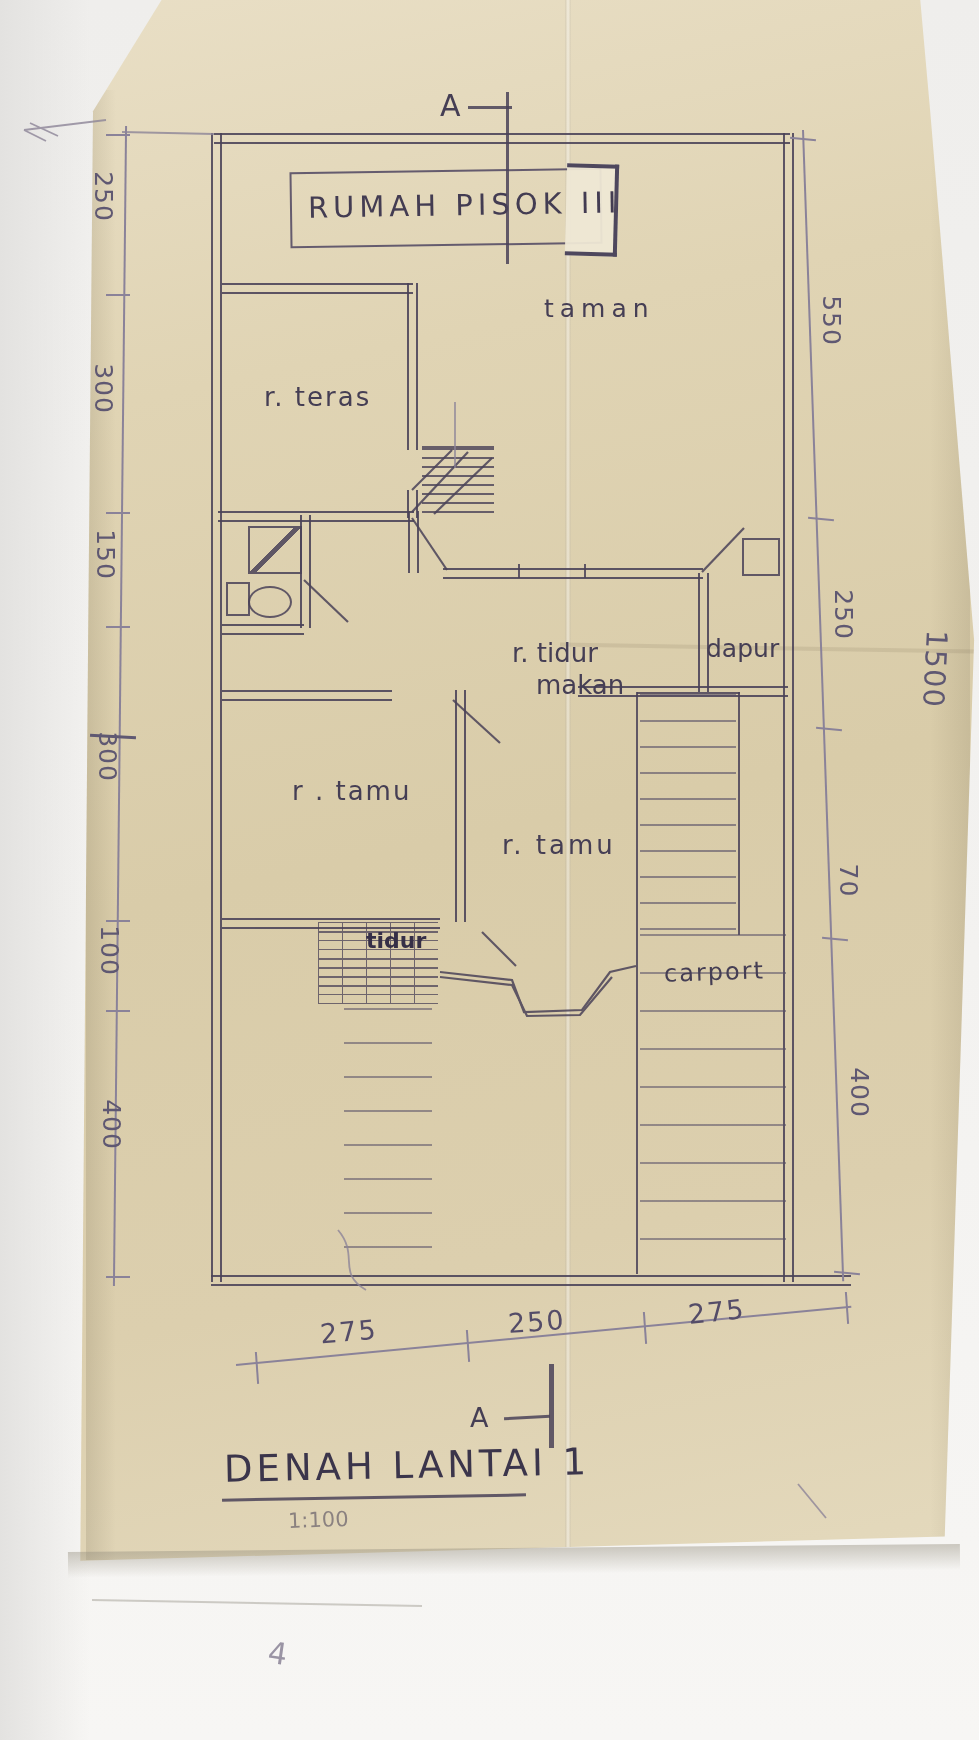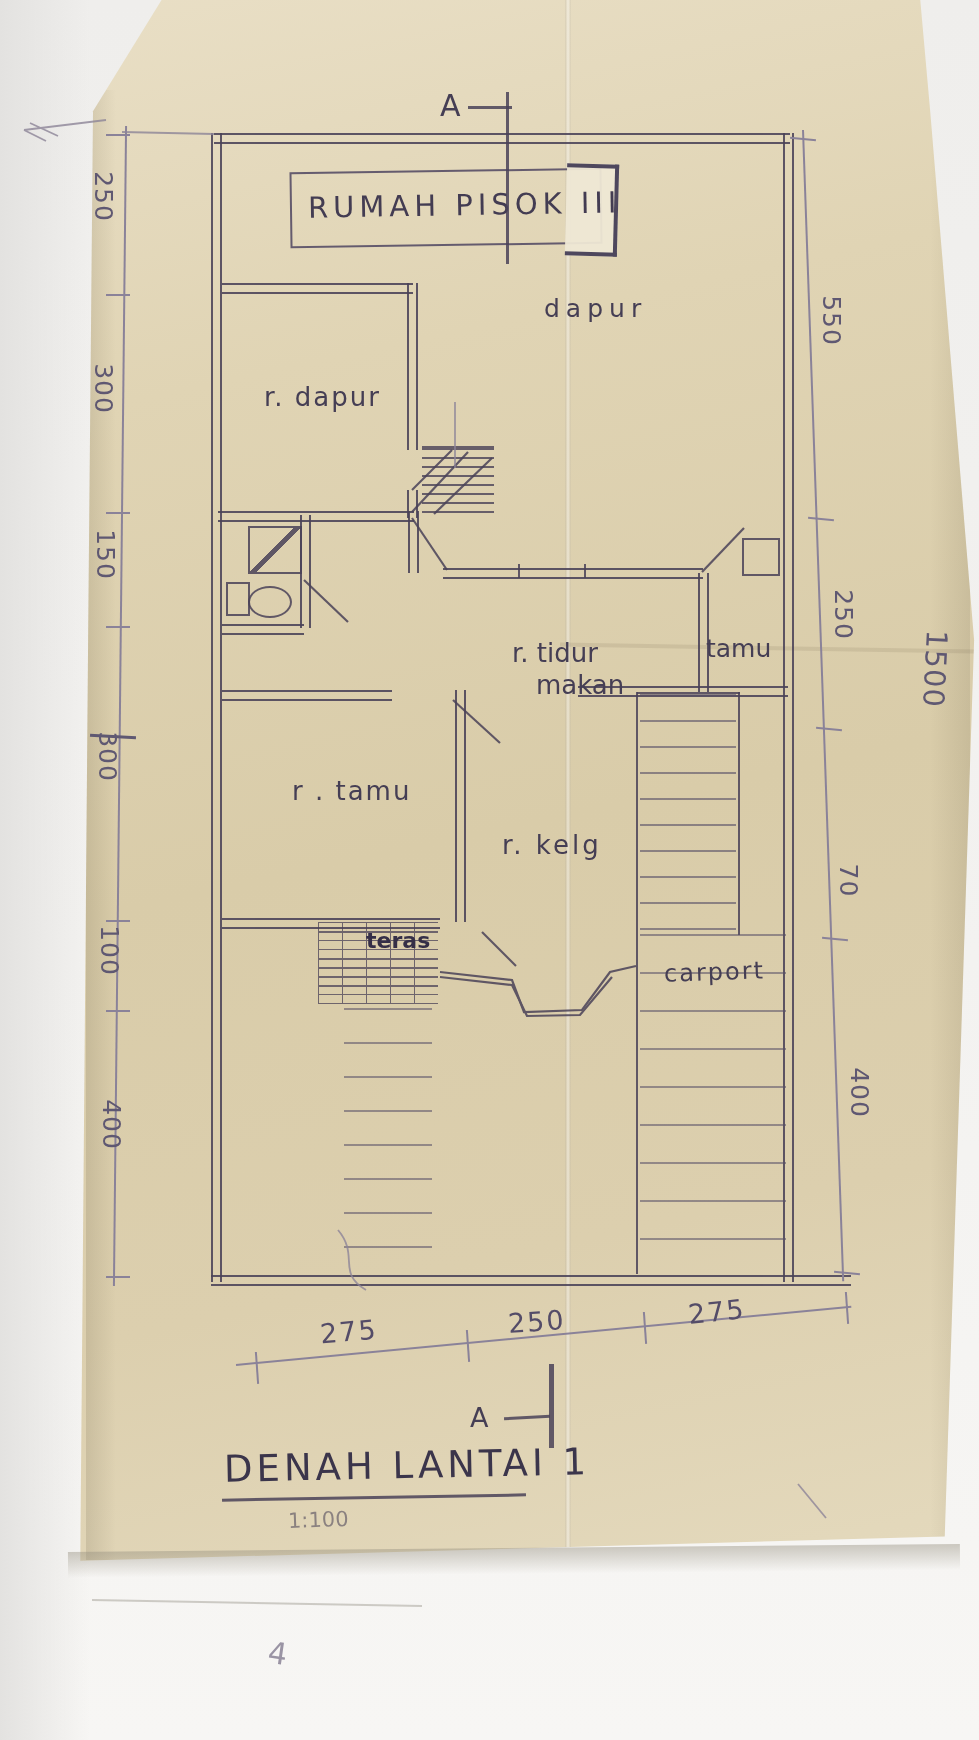--- a/index.html
+++ b/index.html
@@ -98,28 +98,28 @@
     <div class="stripes26" style="left:640px;top:694px;width:96px;height:240px;"></div>
     <div class="stripes38" style="left:640px;top:934px;width:146px;height:342px;"></div>
 
     <div class="titlebox"></div>
     <div class="whitepatch"></div>
     <div class="lbl" style="left:308px;top:188px;font-size:29px;letter-spacing:5px;transform:rotate(-1deg);color:#433c52;">RUMAH PISOK III</div>
     <div class="l1v" style="left:506px;top:92px;height:172px;width:2.5px;"></div>
     <div class="l1h" style="left:468px;top:106px;width:44px;height:3px;"></div>
     <div class="lbl" style="left:440px;top:88px;font-size:30px;">A</div>
 
-    <div class="lbl" style="left:544px;top:294px;font-size:25px;letter-spacing:6px;">dapur</div>
-    <div class="lbl" style="left:264px;top:382px;font-size:26px;letter-spacing:2px;">r. dapur</div>
+    <div class="lbl" style="left:544px;top:294px;font-size:25px;letter-spacing:6px;">taman</div>
+    <div class="lbl" style="left:264px;top:382px;font-size:26px;letter-spacing:2px;">r. teras</div>
     <div class="lbl" style="left:512px;top:638px;font-size:26px;">r. tidur</div>
     <div class="lbl" style="left:536px;top:670px;font-size:26px;">makan</div>
-    <div class="lbl" style="left:706px;top:634px;font-size:25px;">tamu</div>
+    <div class="lbl" style="left:706px;top:634px;font-size:25px;">dapur</div>
     <div class="lbl" style="left:292px;top:776px;font-size:26px;letter-spacing:2px;">r . tamu</div>
-    <div class="lbl" style="left:502px;top:830px;font-size:26px;letter-spacing:3px;">r. kelg</div>
-    <div class="lbl" style="left:366px;top:928px;font-size:22px;font-weight:bold;color:#352f47;">teras</div>
+    <div class="lbl" style="left:502px;top:830px;font-size:26px;letter-spacing:3px;">r. tamu</div>
+    <div class="lbl" style="left:366px;top:928px;font-size:22px;font-weight:bold;color:#352f47;">tidur</div>
     <div class="lbl" style="left:664px;top:958px;font-size:24px;letter-spacing:2px;transform:rotate(-2deg);">carport</div>
 
     <div class="dimv" style="left:119px;top:126px;height:1160px;transform:rotate(.6deg);"></div>
     <div class="dimh" style="left:106px;top:134px;width:24px;"></div>
     <div class="dimh" style="left:106px;top:294px;width:24px;"></div>
     <div class="dimh" style="left:106px;top:512px;width:24px;"></div>
     <div class="dimh" style="left:106px;top:626px;width:24px;"></div>
     <div class="dimh" style="left:106px;top:920px;width:24px;"></div>
     <div class="dimh" style="left:106px;top:1010px;width:24px;"></div>
     <div class="dimh" style="left:106px;top:1276px;width:24px;"></div>

